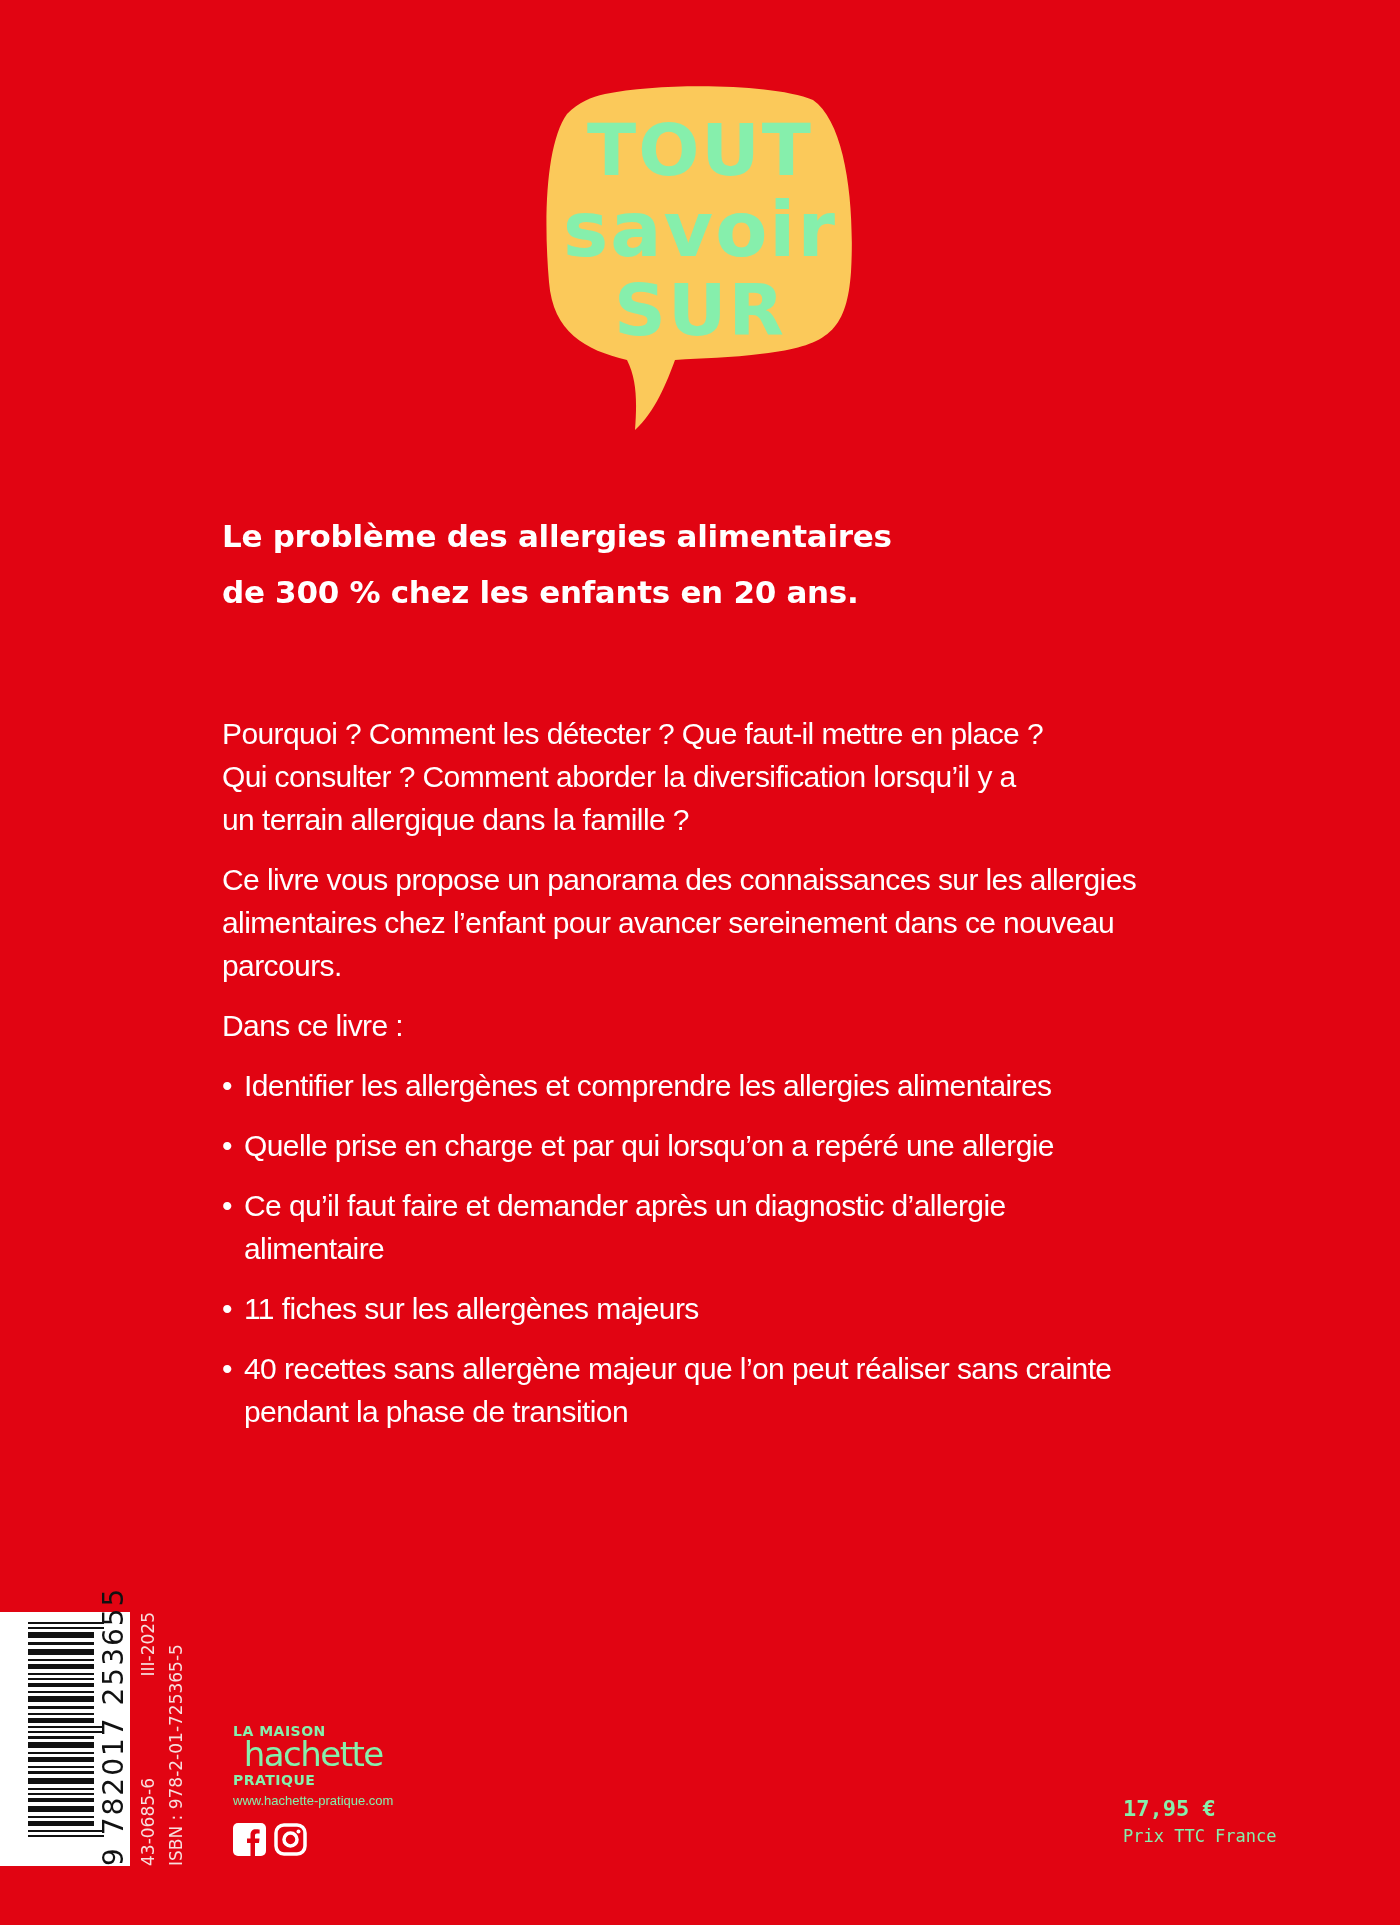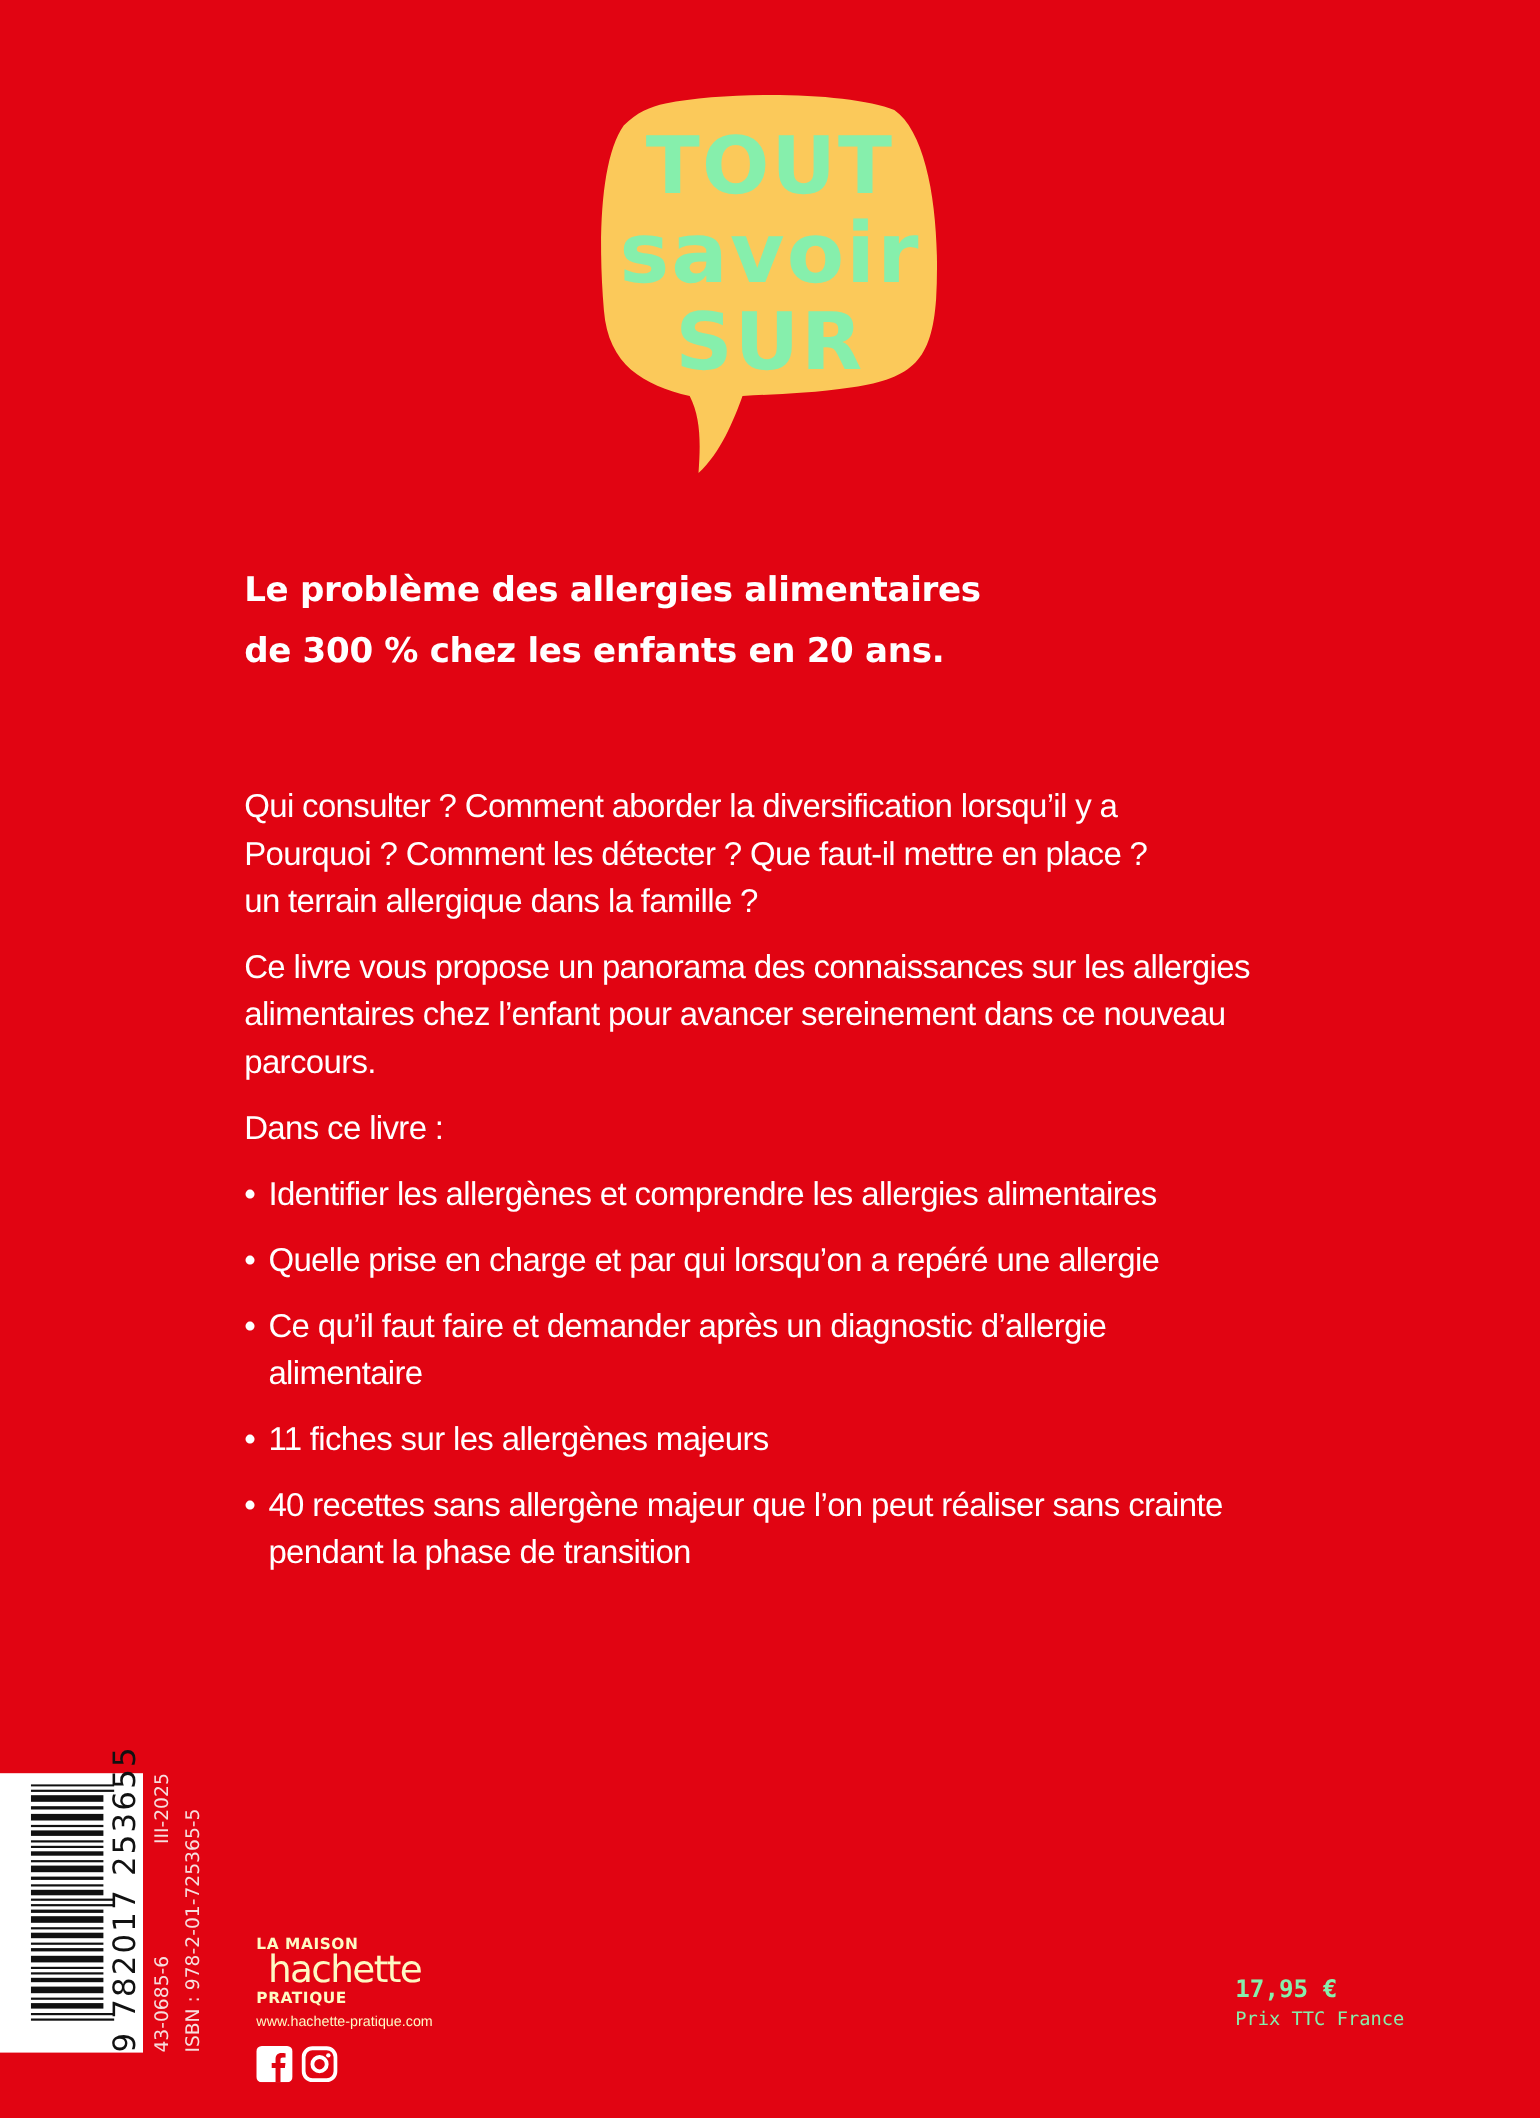--- a/index.html
+++ b/index.html
@@ -51,21 +51,21 @@
   }
   .vert-codes {
     position: absolute; left: 134px; top: 1612px;
     width: 254px; height: 60px;
     transform-origin: 0 0; transform: translate(0, 254px) rotate(-90deg);
     font-family: "DejaVu Sans", sans-serif; font-size: 17px; line-height: 28px;
     color: #f7dede;
   }
   .vert-codes .row { display: flex; justify-content: space-between; white-space: nowrap; }
 
-  .publisher { position: absolute; left: 233px; top: 1760px; color: #fef9c3; }
+  .publisher { position: absolute; left: 233px; top: 1723px; color: #86efac; }
   .publisher .la-maison { font-family: "DejaVu Sans", sans-serif; font-weight: bold; font-size: 14px; letter-spacing: 0.5px; line-height: 16px; }
   .publisher .hachette { font-family: "DejaVu Sans", sans-serif; font-size: 34px; line-height: 34px; letter-spacing: -1.5px; margin-top: -2px; text-align: center; }
   .publisher .pratique { font-family: "DejaVu Sans", sans-serif; font-weight: bold; font-size: 14px; letter-spacing: 0.5px; line-height: 18px; }
   .publisher .url { font-family: "Liberation Sans", sans-serif; font-size: 13px; line-height: 20px; margin-top: 2px; }
   .socials { display: flex; gap: 8px; margin-top: 12px; }
   .socials span { display: inline-block; width: 33px; height: 33px; }
 
   .price { position: absolute; left: 1123px; top: 1794px; color: #86efac; font-family: "DejaVu Sans Mono", monospace; }
   .price .amount { font-weight: bold; font-size: 22px; line-height: 30px; }
   .price .note { font-size: 17px; line-height: 24px; }
@@ -84,22 +84,22 @@
   </div>
 </div>
 
 <div class="lead">
   <div>Le problème des allergies alimentaires</div>
   <div>de 300 % chez les enfants en 20 ans.</div>
 </div>
 
 <div class="body">
   <p>
+    <span class="line">Pourquoi ? Comment les détecter ? Que faut-il mettre en place ?</span>
     <span class="line">Qui consulter ? Comment aborder la diversification lorsqu’il y a</span>
-    <span class="line">Pourquoi ? Comment les détecter ? Que faut-il mettre en place ?</span>
     <span class="line">un terrain allergique dans la famille ?</span>
   </p>
   <p>
     <span class="line">Ce livre vous propose un panorama des connaissances sur les allergies</span>
     <span class="line">alimentaires chez l’enfant pour avancer sereinement dans ce nouveau</span>
     <span class="line">parcours.</span>
   </p>
   <p>
     <span class="line">Dans ce livre :</span>
   </p>

